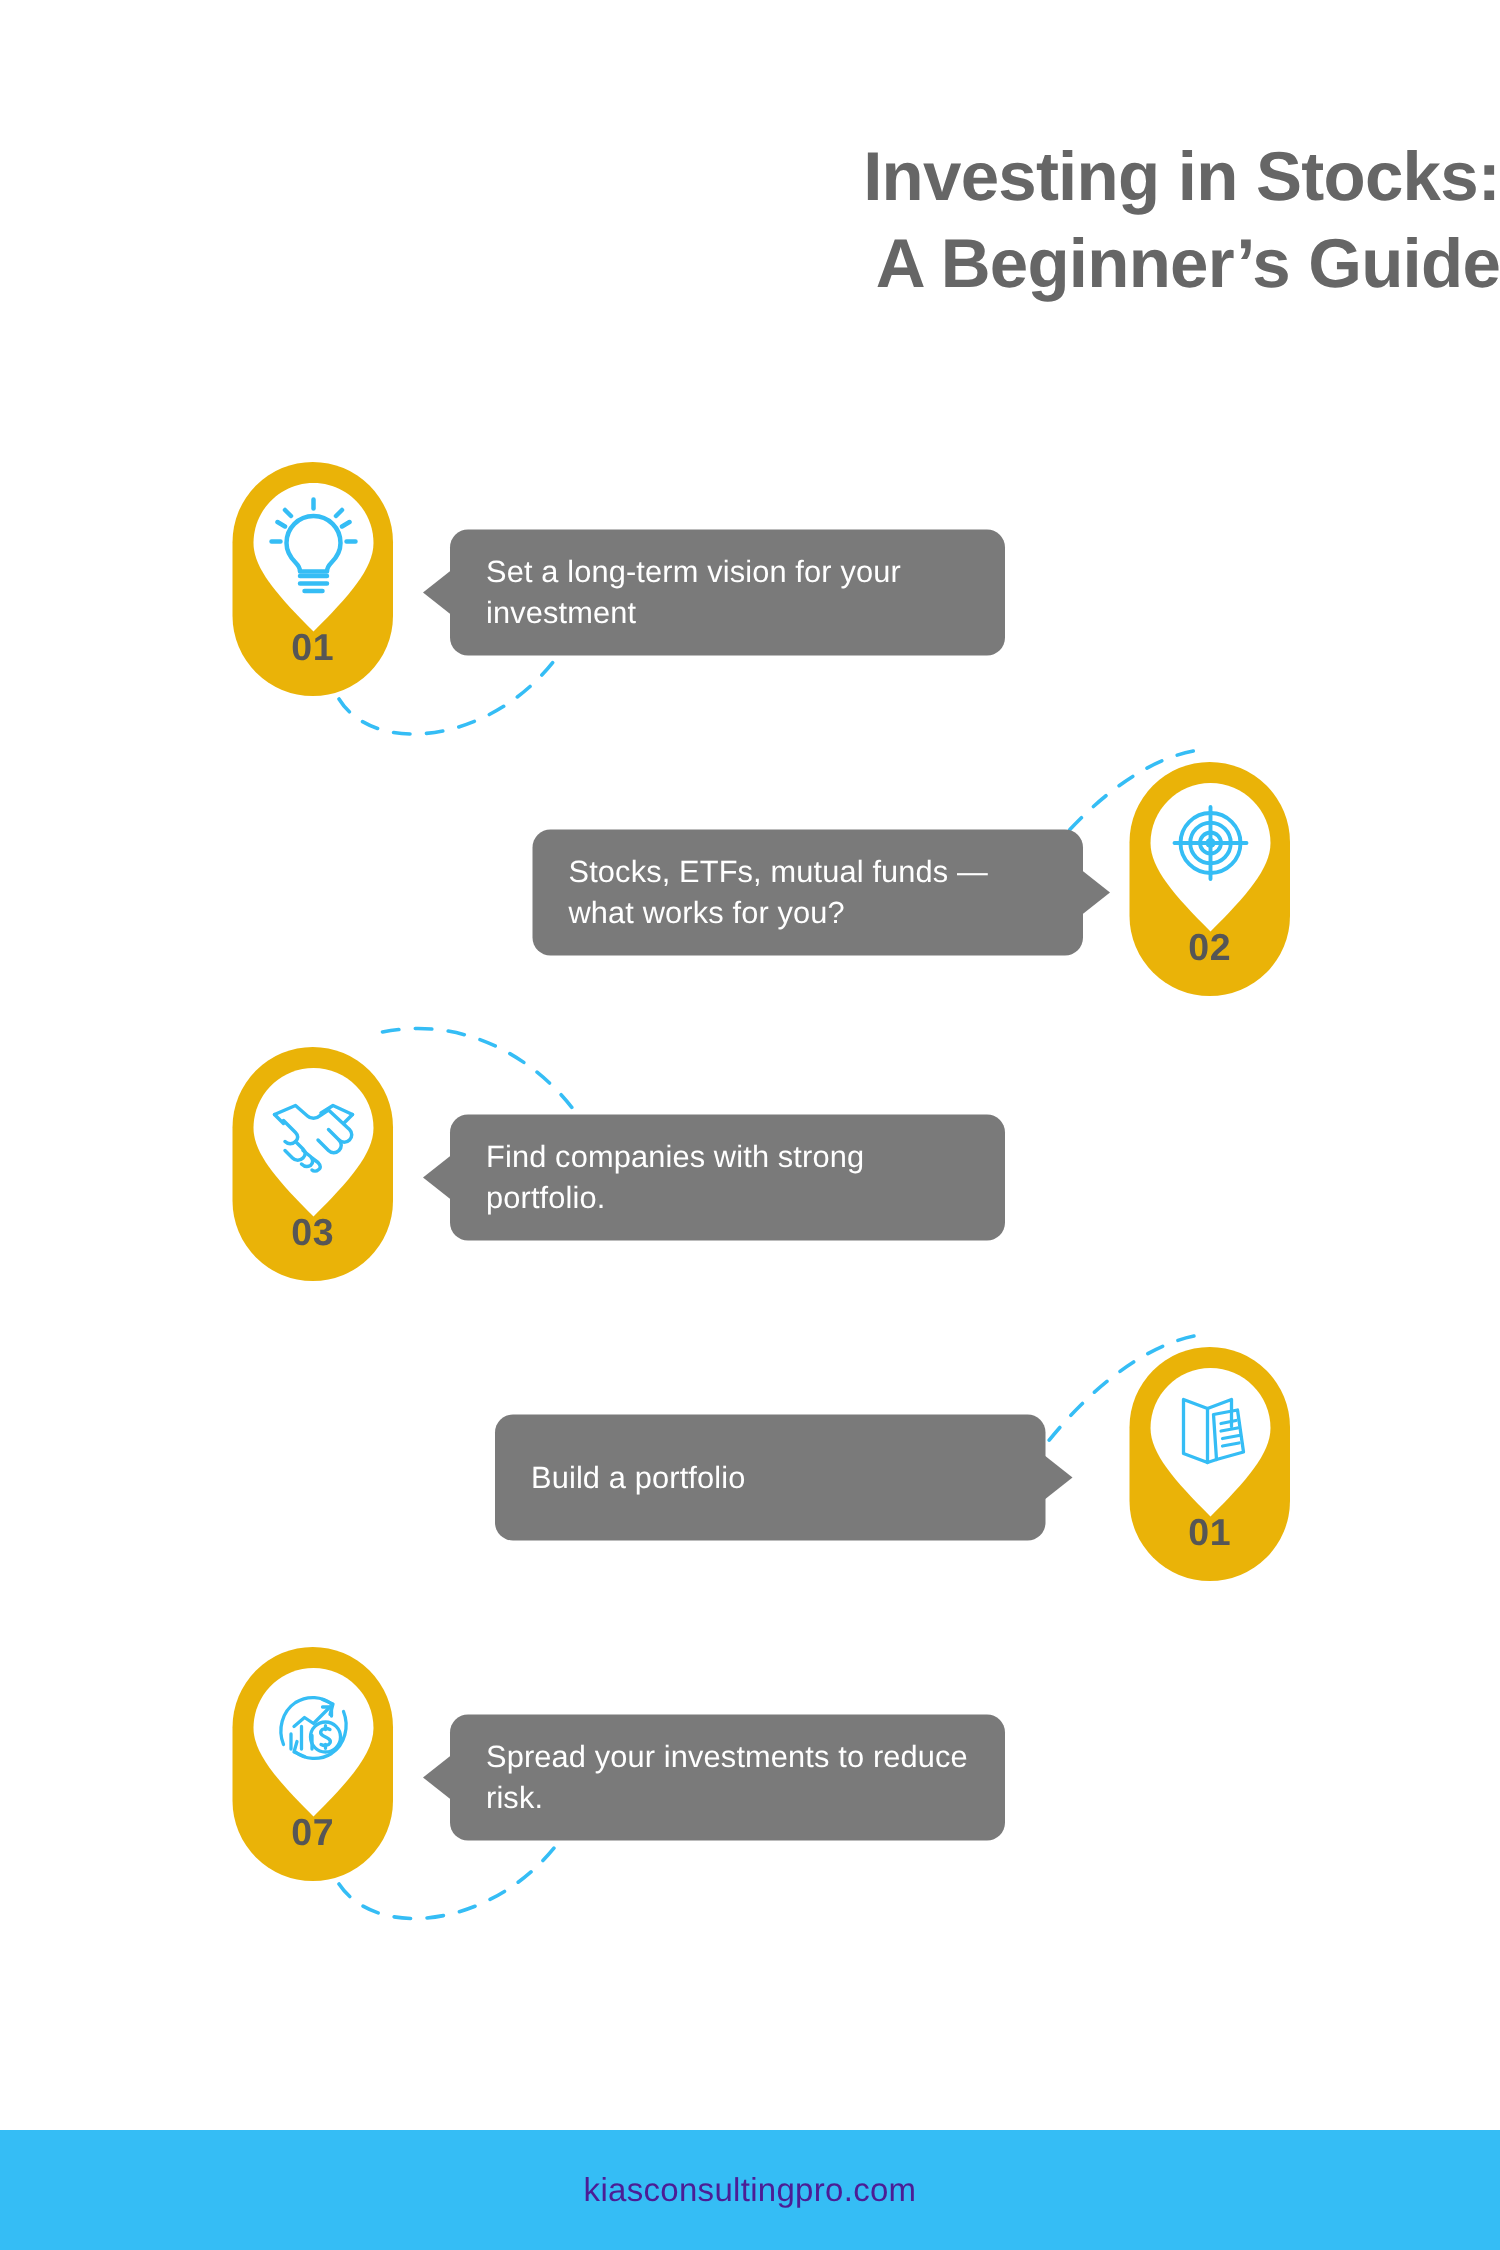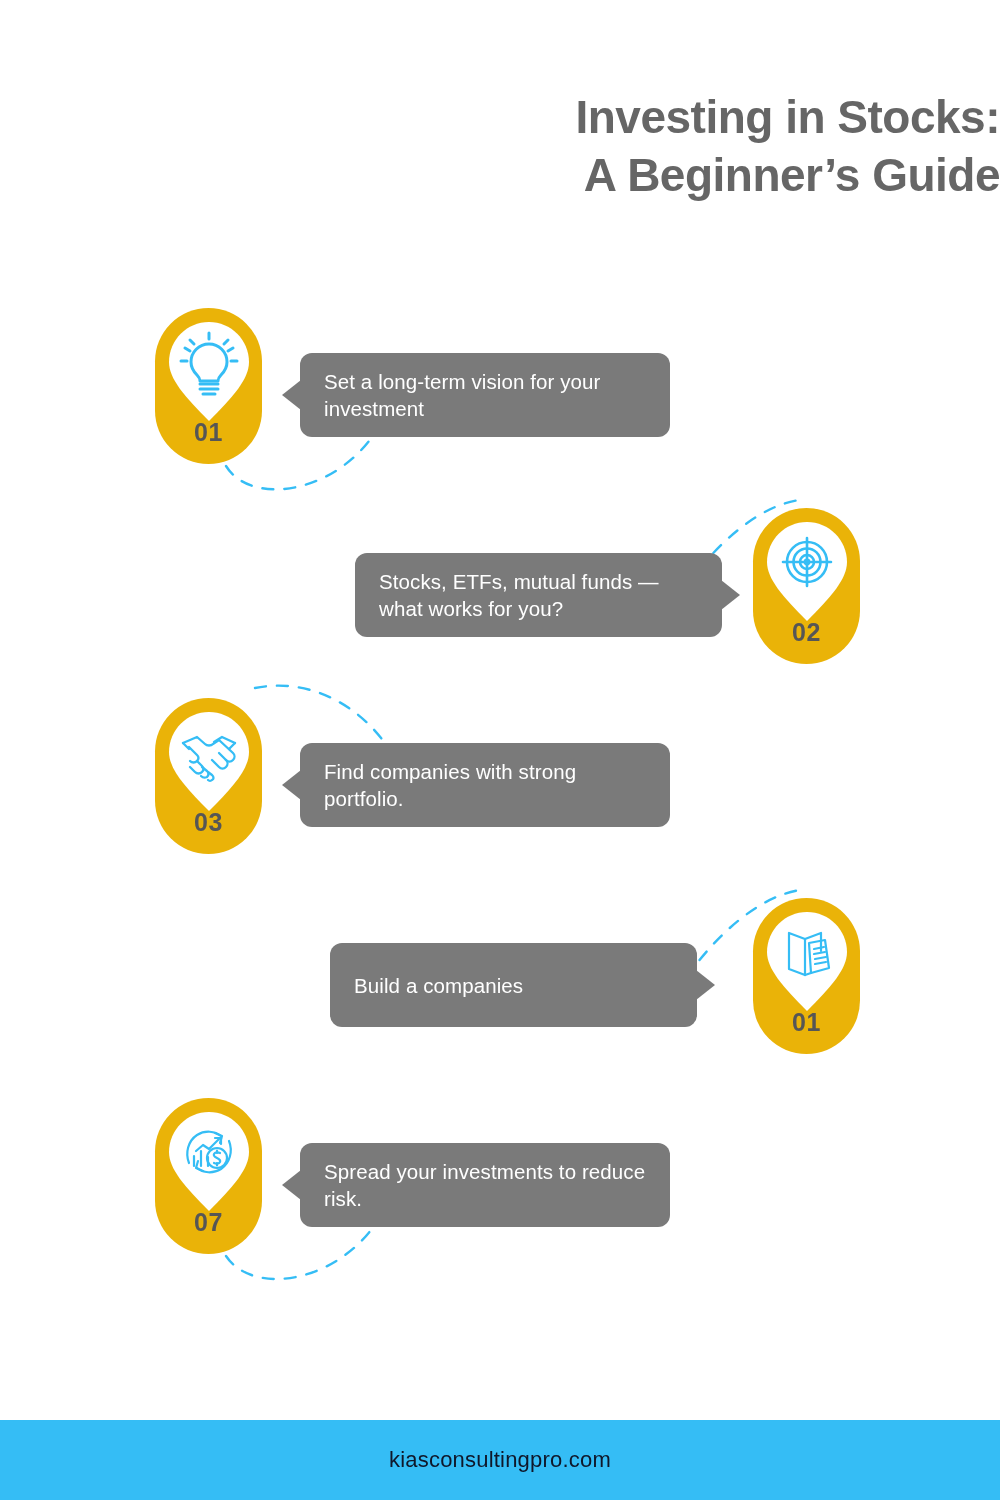--- a/index.html
+++ b/index.html
@@ -88,21 +88,21 @@
   
   .conn{position:absolute;left:0;top:0;width:1000px;height:1420px;pointer-events:none;}
 
   
   .footer{
     position:absolute;left:0;bottom:0;width:1000px;height:80px;
     background:#35bdf5;
     display:flex;align-items:center;justify-content:center;
   }
   .footer-text{
-    color:#0f172a;font-size:22px;letter-spacing:0.2px;
+    color:#4c1d95;font-size:22px;letter-spacing:0.2px;
   }
 </style>
 </head>
 <body>
 
 <div class="title">
   <span class="ln">Investing in Stocks:</span>
   <span class="ln">A Beginner’s Guide</span>
 </div>
 
@@ -189,21 +189,21 @@
           <path d="M40 28 L56 22 L56 40"></path>
           <path d="M44 32 L60 29 L64 57 L46 62 Z"></path>
           <path d="M49 38 L59 36 M49 43 L60 41 M50 48 L61 46 M50 53 L61 51"></path>
           <path d="M40 64 L46 62"></path>
         </g>
       </svg>
       <div class="badge-num">01</div>
     </div>
     <div class="bubble">
       <span class="tail r"></span>
-      <span class="bubble-text">Build a companies</span>
+      <span class="bubble-text">Build a portfolio</span>
     </div>
   </div>
 
   <div class="step left s5" style="top:1098px;">
     <div class="badge">
       <svg class="pin" viewBox="0 0 84 101">
         <path fill="#ffffff" d="M42 1 C20 1 2 19 2 41 C2 58 18 76 42 100 C66 76 82 58 82 41 C82 19 64 1 42 1 Z"></path>
         <g fill="none" stroke="#35bdf5" stroke-width="2.2" stroke-linecap="round" stroke-linejoin="round">
           <path d="M22 52 C18 42 21 30 30 24 C38 19 48 20 54 25"></path>
           <path d="M48 22 L55 25 L53 32"></path>

